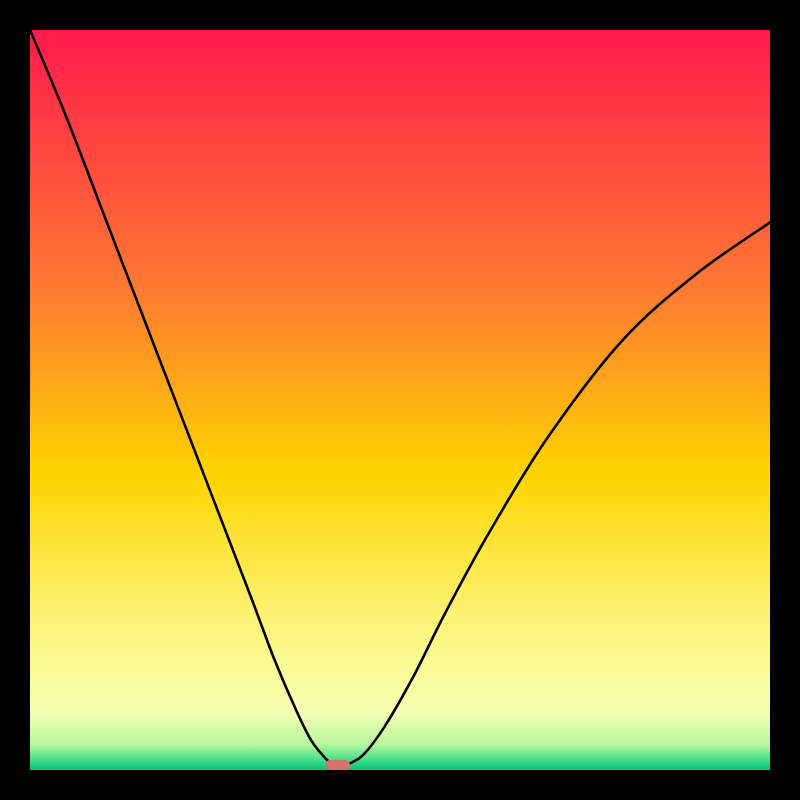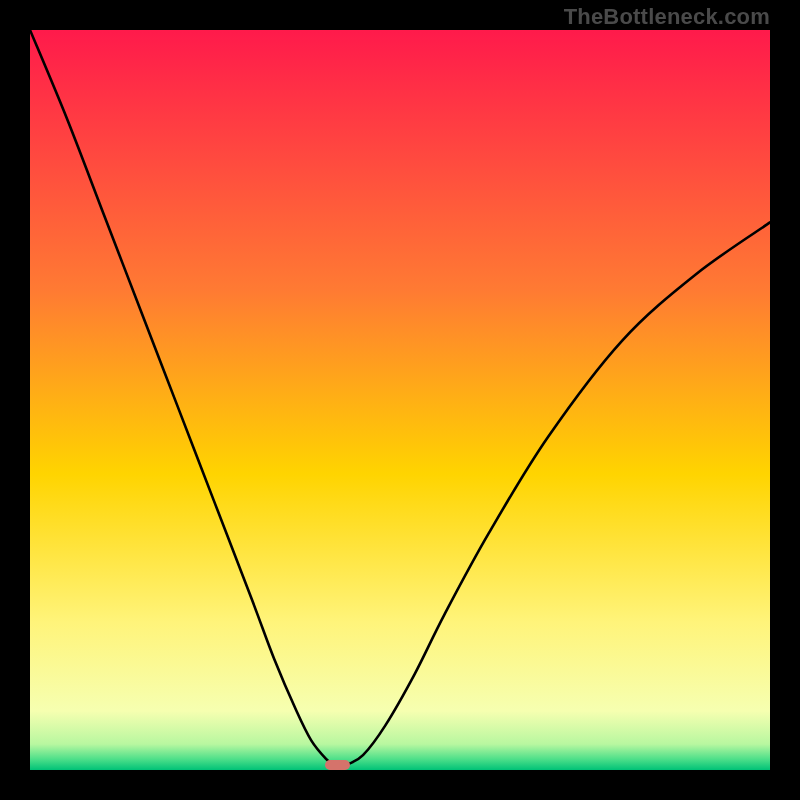--- a/index.html
+++ b/index.html
@@ -52,21 +52,20 @@
   }
   .marker {
     position: absolute;
     border-radius: 6px;
   }
 </style>
 </head>
 <body>
 
 <div class="frame">
-  <div class="watermark">TheBottleneck.com</div>
   <div class="plot-area">
     <svg class="gradient" viewBox="0 0 740 740" preserveAspectRatio="none">
       <defs>
         <linearGradient id="bg-grad" x1="0" y1="0" x2="0" y2="1">
             <stop offset="0%" stop-color="#ff1a4b"></stop>
             <stop offset="35%" stop-color="#ff7a33"></stop>
             <stop offset="60%" stop-color="#ffd400"></stop>
             <stop offset="80%" stop-color="#fff47a"></stop>
             <stop offset="92%" stop-color="#f6ffb0"></stop>
             <stop offset="96.5%" stop-color="#b8f7a0"></stop>

